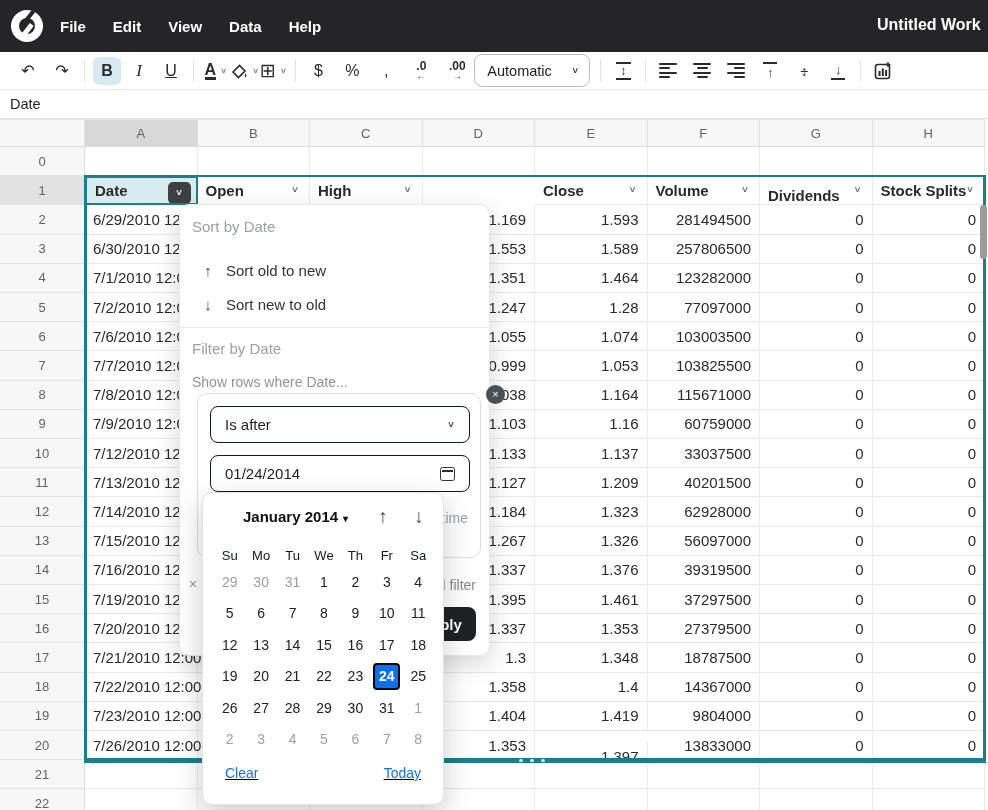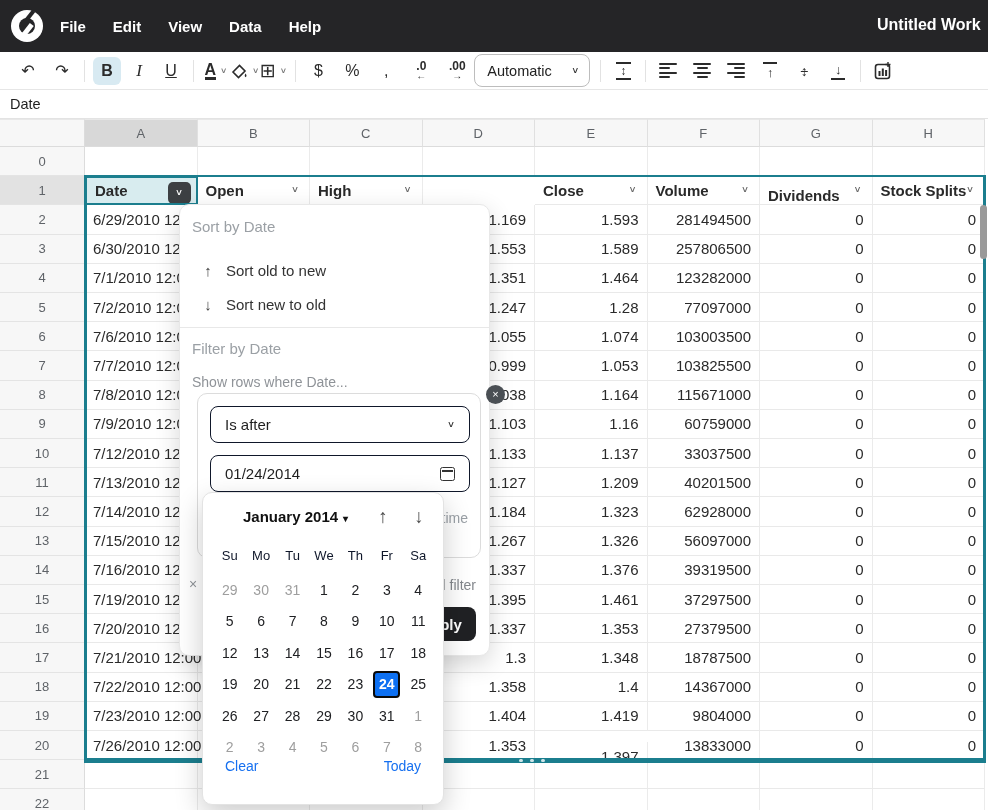--- a/index.html
+++ b/index.html
@@ -120,29 +120,29 @@
   
   .picker { position:absolute; left:202px; top:492px; width:242px; height:313px; background:#fff;
     border:1px solid #e3e3e3; border-radius:10px; box-shadow:0 10px 28px rgba(0,0,0,.2); z-index:20; }
   .pk-month { position:absolute; left:16px; top:15px; font-size:15px; font-weight:700; color:#111;margin-left:24px; }
   .pk-month .tri { font-size:10px; margin-left:5px; }
   .pk-nav { position:absolute; top:11px; width:24px; height:26px; background:none; border:none;
     font-size:19px; color:#4d4d4d; }
   .pk-up { left:168px; } .pk-down { left:204px; }
   .pk-wk { position:absolute; left:11px; top:55px; width:220px; display:flex; }
   .pk-wk span { width:31.45px; text-align:center; font-size:13px; color:#0f172a; }
-  .pk-grid { position:absolute; left:11px; top:81px; width:220px; }
+  .pk-grid { position:absolute; left:11px; top:73px; width:220px; }
   .pk-row { display:flex; height:31.5px; }
   .pk-day { width:31.45px; display:flex; align-items:center; justify-content:center; font-size:14px;
     color:#202124; }
   .pk-day.muted { color:#9e9e9e; }
   .pk-day.selected span { background:#0d70f2; color:#fff; font-weight:700; width:27px; height:27px;
     display:flex; align-items:center; justify-content:center; border-radius:4px; border:2px solid #0a0a0a; }
-  .pk-foot { position:absolute; left:0; top:265px; width:100%; padding:0 22px; display:flex;
-    justify-content:space-between; }
+  .pk-foot { position:absolute; left:0; top:272px; width:100%; padding:0 22px; display:flex;
+    justify-content:space-between;text-decoration:underline; }
   .pk-link { background:none; border:none; color:#1670f0; font-size:14px; font-family:inherit; padding:0; }
 </style>
 </head>
 <body>
 
 <header class="topbar">
   <div class="logo">
       <span class="slash"></span>
     </div>
   <nav class="menus" id="menus">

